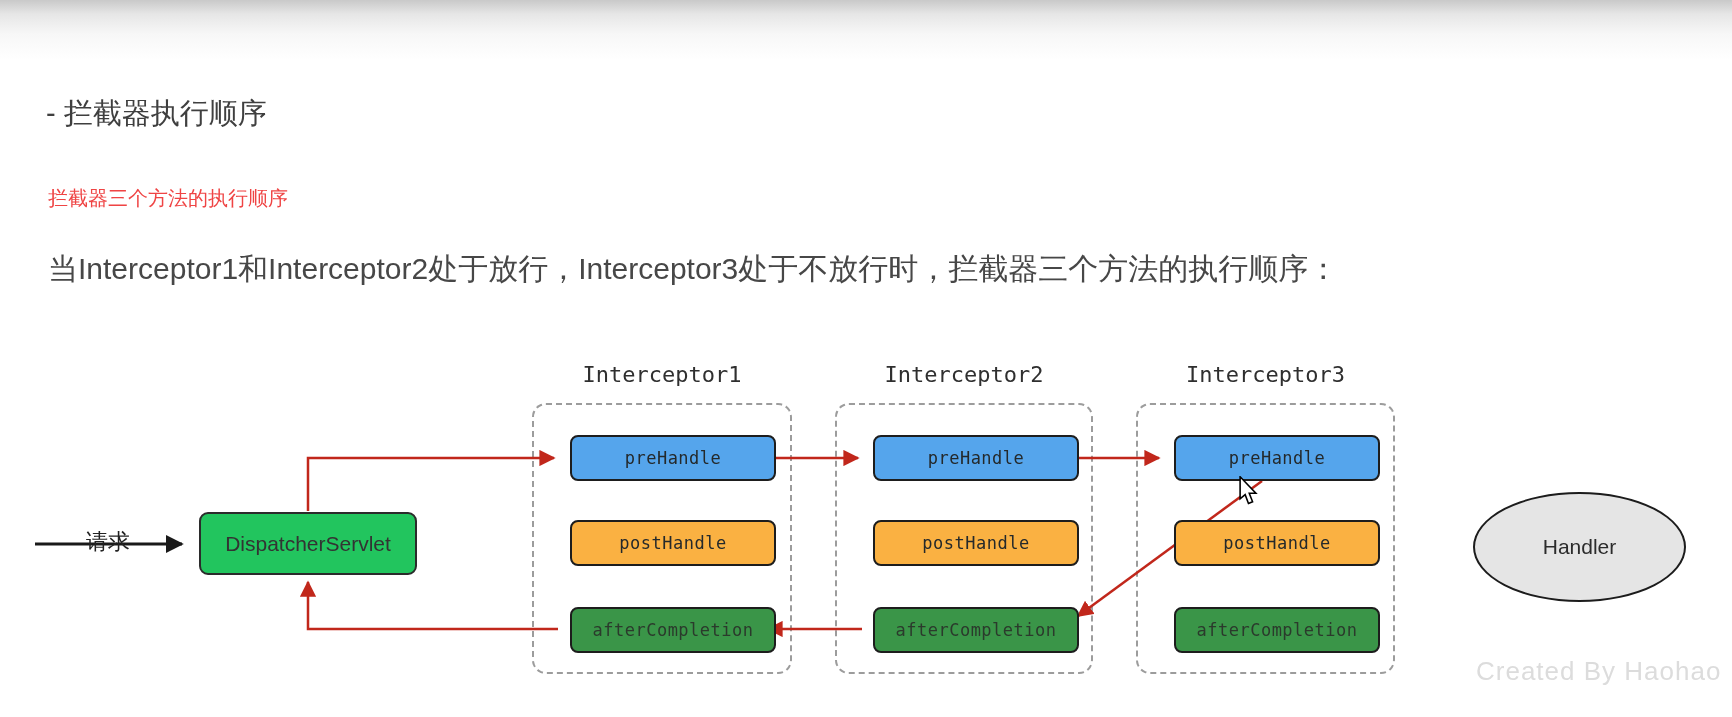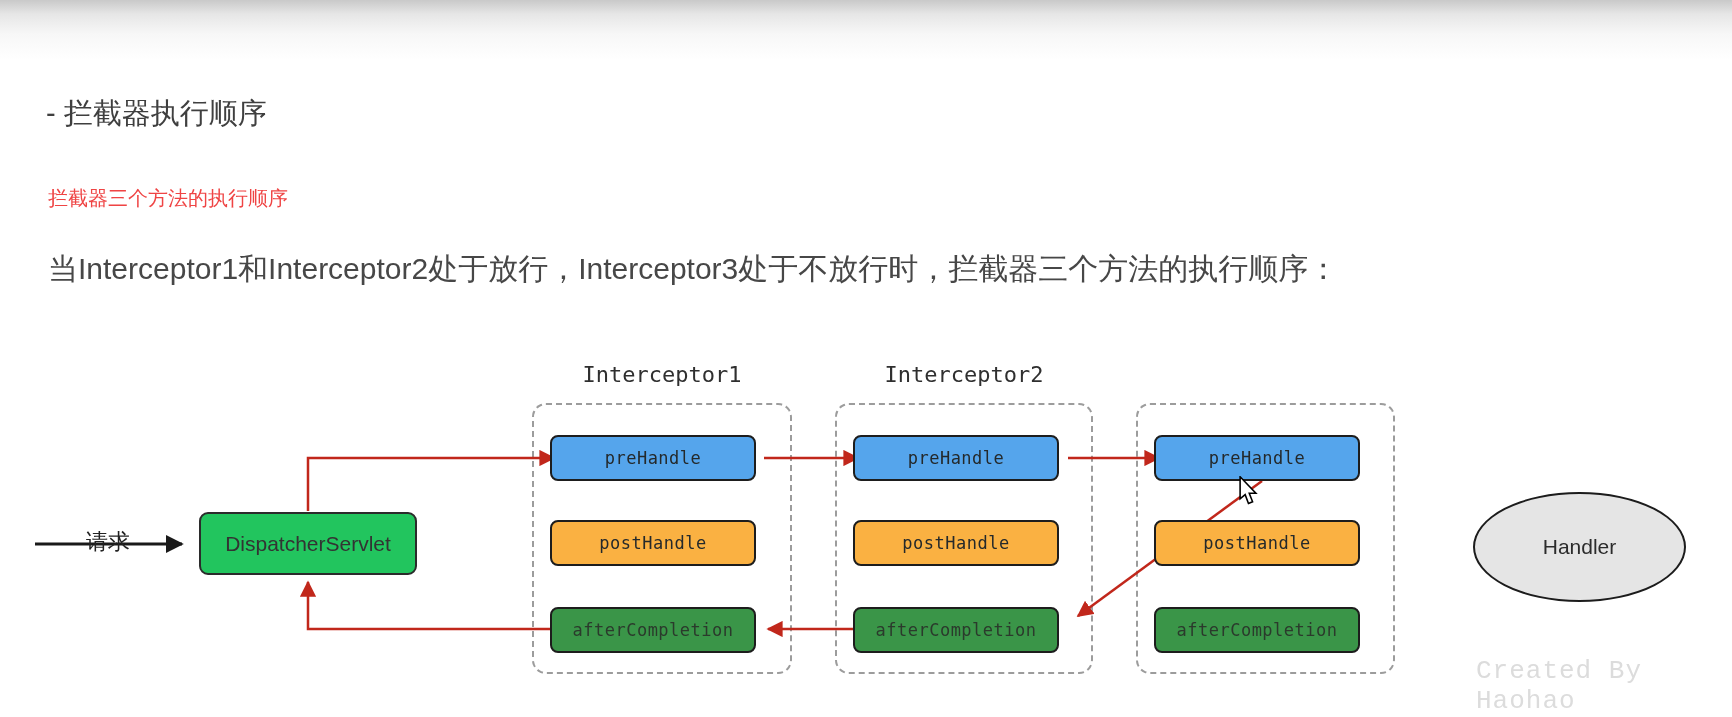--- a/index.html
+++ b/index.html
@@ -20,34 +20,34 @@
       background:#22c55e;border:2.5px solid #2b2b2b;border-radius:9px;z-index:2;
       display:flex;align-items:center;justify-content:center;
       font-size:21px;color:#333333;}
   .req-label{position:absolute;left:86px;top:527px;font-size:22px;color:#222222;z-index:2;}
 
   .col{position:absolute;top:362px;height:316px;}
   .col-header{position:relative;text-align:center;height:34px;
       font-family:"DejaVu Sans Mono",monospace;font-size:22px;color:#2f2f2f;z-index:2;}
   .dash{position:absolute;left:0;top:41px;height:271px;width:100%;box-sizing:border-box;
       border:2px dashed #9c9c9c;border-radius:14px;z-index:0;}
-  .method{position:absolute;left:18px;width:206px;height:46px;box-sizing:border-box;
+  .method{position:absolute;left:38px;width:206px;height:46px;box-sizing:border-box;
       border:2px solid #1d1d1d;border-radius:8px;z-index:2;
       display:flex;align-items:center;justify-content:center;
       font-family:"DejaVu Sans Mono",monospace;font-size:17px;letter-spacing:.5px;color:#24292b;}
   .m-pre{top:73px;background:#55a5ec;}
   .m-post{top:158px;background:#fab142;}
   .m-after{top:245px;background:#3a9548;color:#2b3a2c;}
 
   .handler{position:absolute;left:1473px;top:492px;width:209px;height:106px;
       background:#e5e5e5;border:2.5px solid #1c1c1c;border-radius:50%;z-index:2;
       display:flex;align-items:center;justify-content:center;font-size:21px;color:#2c2c2c;}
 
   .watermark{position:absolute;left:1476px;top:656px;z-index:2;
-      font-family:Liberation Mono, monospace;font-size:26px;letter-spacing:1px;color:#dcdcdc;}
+      font-family:Liberation Sans, sans-serif;font-size:26px;letter-spacing:1px;color:#dcdcdc;}
 
   .cursor{position:absolute;left:1238px;top:476px;z-index:4;}
 </style>
 </head>
 <body>
 
 <div class="stage">
   <div class="topfade"></div>
 
   <div class="bullet">- 拦截器执行顺序</div>
@@ -88,20 +88,21 @@
 
   <div class="col" style="left:835px;width:258px;">
     <div class="col-header">Interceptor2</div>
     <div class="dash"></div>
     <div class="method m-pre">preHandle</div>
     <div class="method m-post">postHandle</div>
     <div class="method m-after">afterCompletion</div>
   </div>
 
   <div class="col" style="left:1136px;width:259px;">
+    <div class="col-header">Interceptor3</div>
     <div class="dash"></div>
     <div class="method m-pre">preHandle</div>
     <div class="method m-post">postHandle</div>
     <div class="method m-after">afterCompletion</div>
   </div>
 
   <div class="handler">
     <span>Handler</span>
   </div>
 

